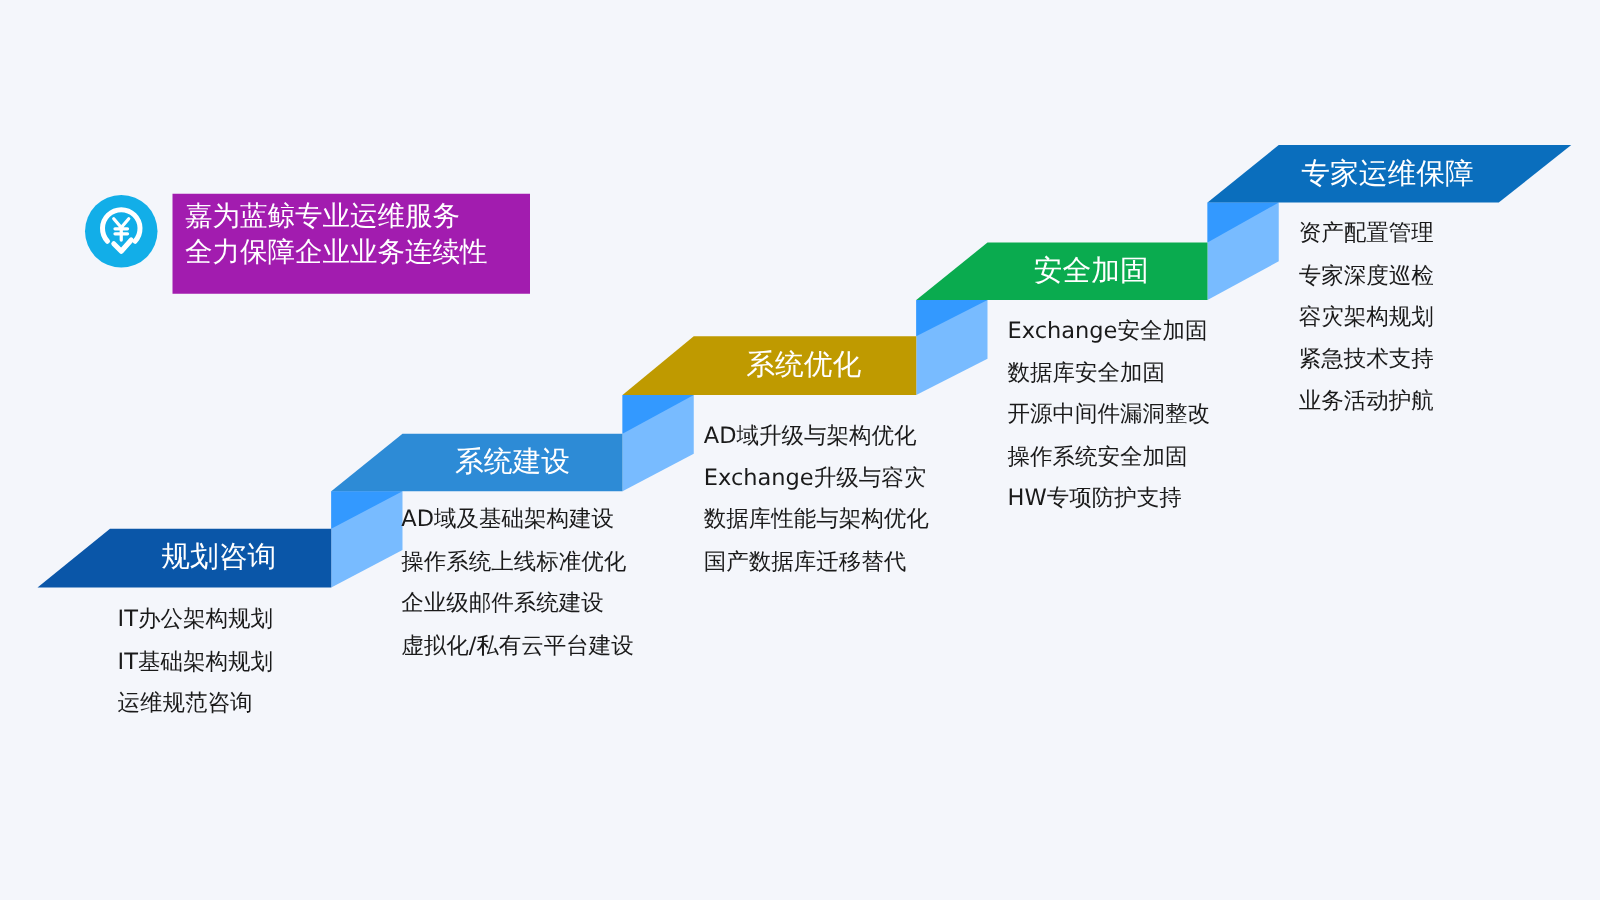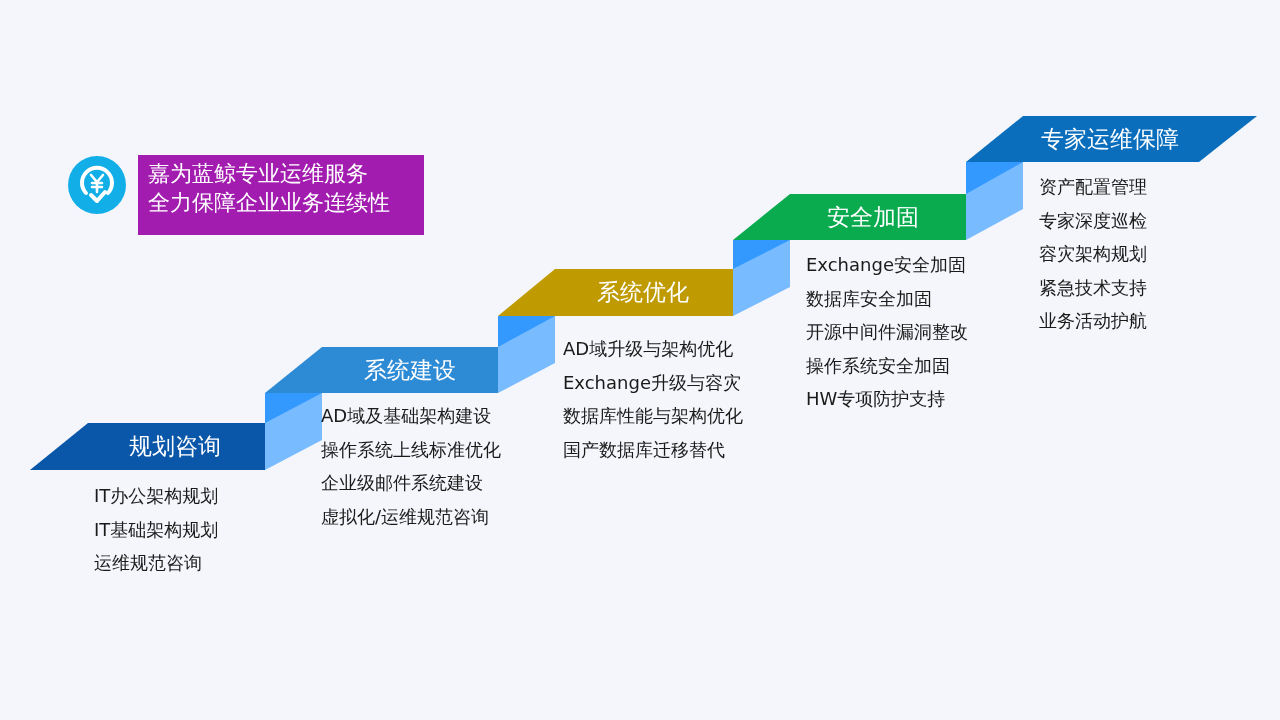--- a/index.html
+++ b/index.html
@@ -84,21 +84,21 @@
 <ul class="list" style="left:94px; top:479px;">
   <li>IT办公架构规划</li>
   <li>IT基础架构规划</li>
   <li>运维规范咨询</li>
 </ul>
 
 <ul class="list" style="left:321px; top:399px;">
   <li>AD域及基础架构建设</li>
   <li>操作系统上线标准优化</li>
   <li>企业级邮件系统建设</li>
-  <li>虚拟化/运维规范咨询</li>
+  <li>虚拟化/私有云平台建设</li>
 </ul>
 
 <ul class="list" style="left:563px; top:332px;">
   <li>AD域升级与架构优化</li>
   <li>Exchange升级与容灾</li>
   <li>数据库性能与架构优化</li>
   <li>国产数据库迁移替代</li>
 </ul>
 
 <ul class="list" style="left:806px; top:248px;">

